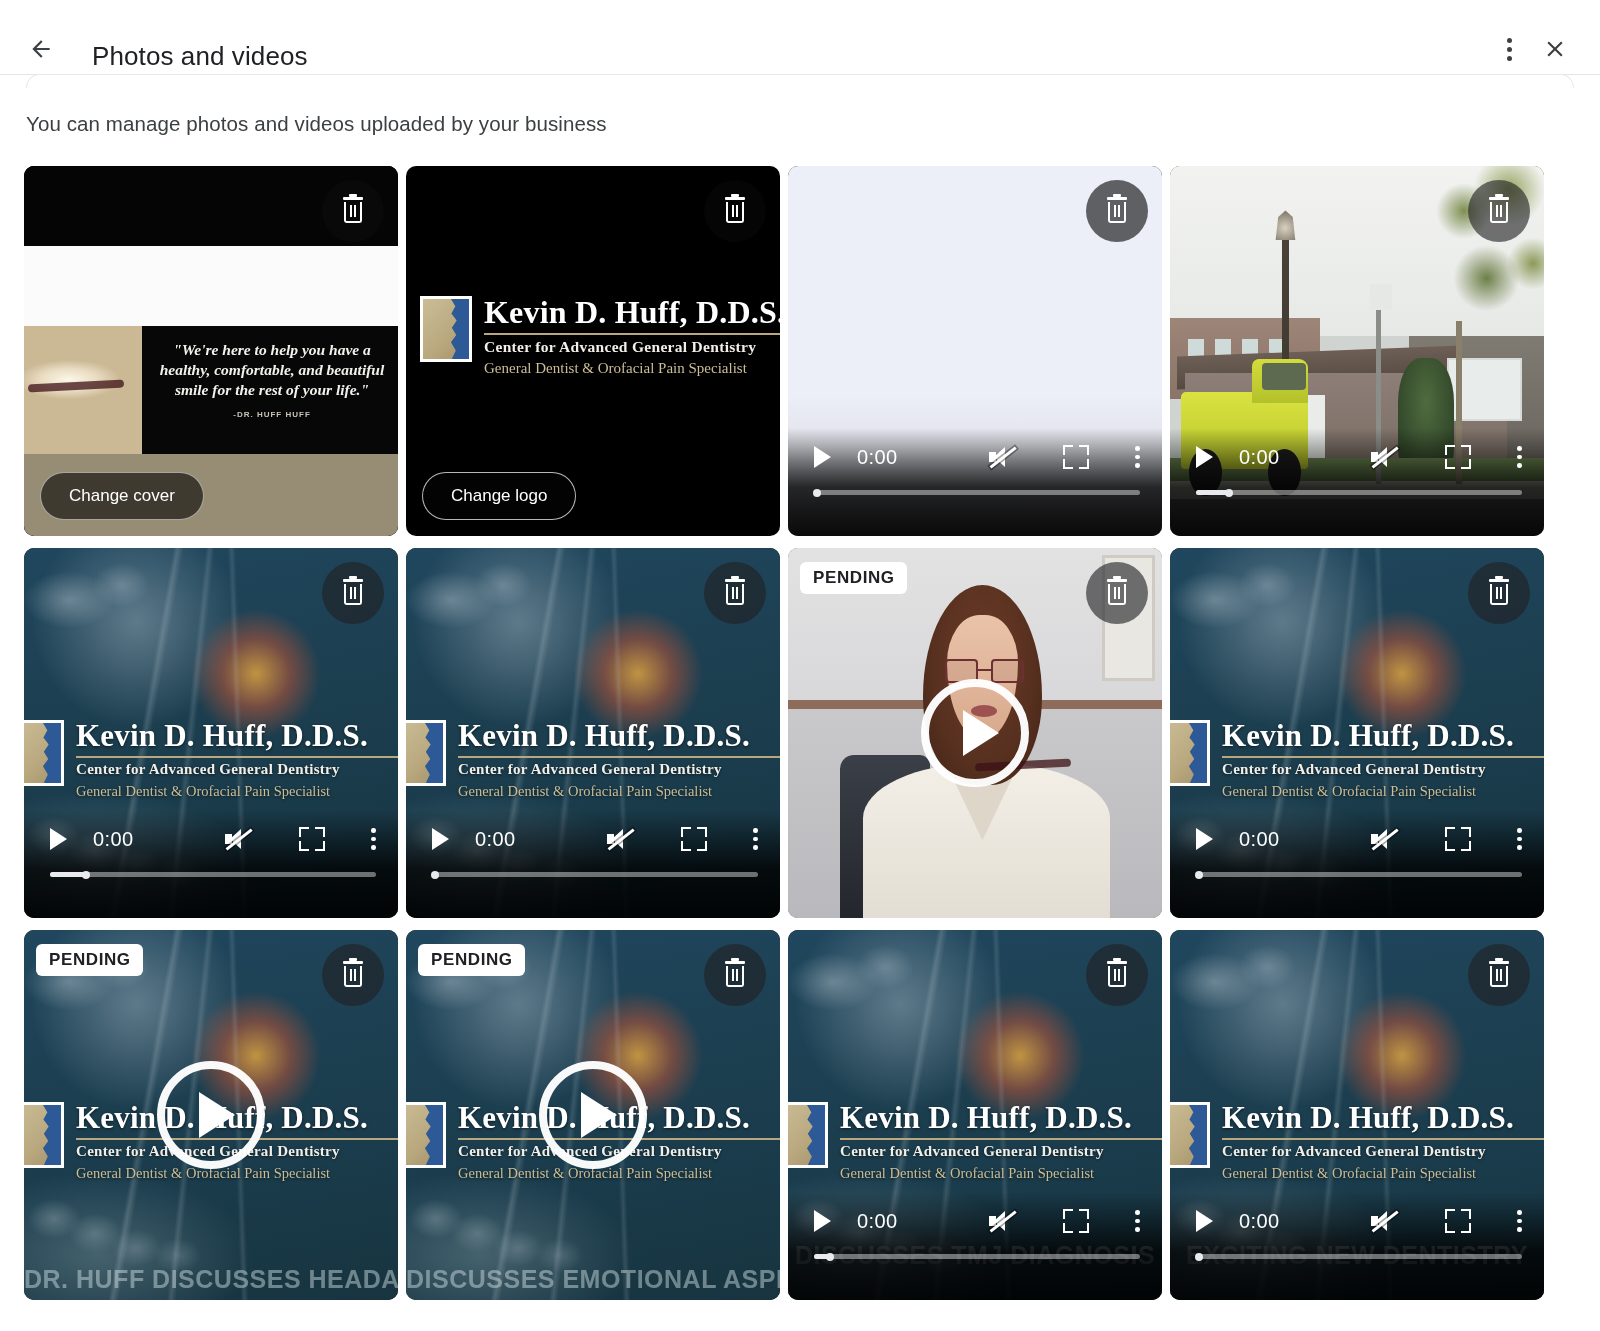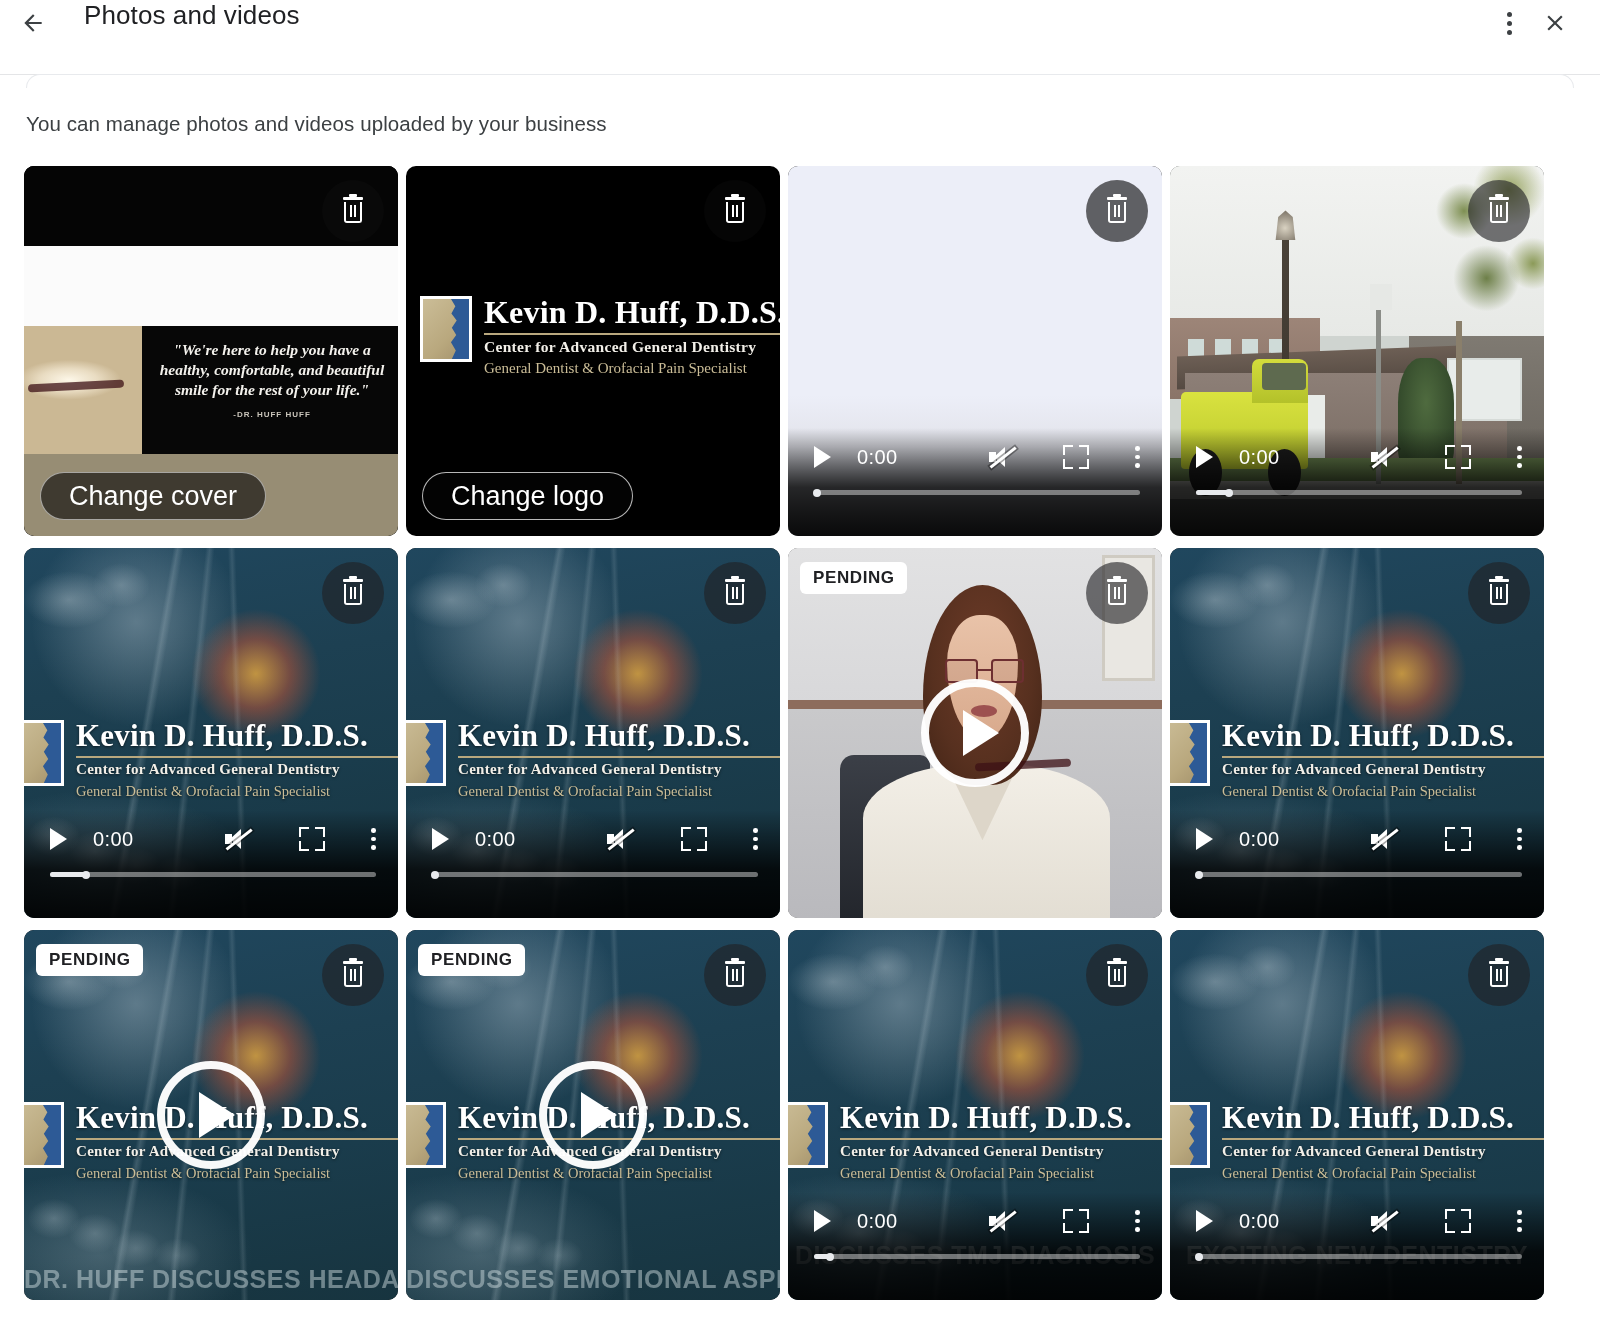--- a/index.html
+++ b/index.html
@@ -8,22 +8,22 @@
     background: #ffffff;
     font-family: "Liberation Sans", sans-serif;
     overflow: hidden;
   }
 
   
   .header {
     position: relative;
     height: 72px;
     display: flex;
-    align-items: flex-start;
-    padding: 0 22px 0 10px;
+    align-items: flex-end;
+    padding: 0 22px 0 18px;
     background: #ffffff;
   }
   .back-btn {
     width: 46px; height: 46px;
     display: flex; align-items: center; justify-content: center;
     border-radius: 50%;
     cursor: pointer;
     flex: 0 0 auto;
   }
   .header-title {
@@ -251,21 +251,21 @@
   .cover-bottom { position:absolute; left:0; right:0; top:288px; bottom:0; background:#978d74;}
   .change-btn {
     position: absolute;
     left: 16px; bottom: 16px;
     height: 48px;
     padding: 0 28px;
     border-radius: 26px;
     border: 1.4px solid rgba(255,255,255,.55);
     background: rgba(32,30,24,.74);
     color: #fff;
-    font-size: 27px;
+    font-size: 17px;
     display: flex; align-items: center;
     cursor: pointer;
     z-index: 7;
     white-space: nowrap;
   }
   .change-btn.logo { background: rgba(5,5,5,.55); border-color: rgba(255,255,255,.72); }
 
   
   .lockup { position: absolute; display: flex; align-items: flex-start; }
   .lk-badge {

